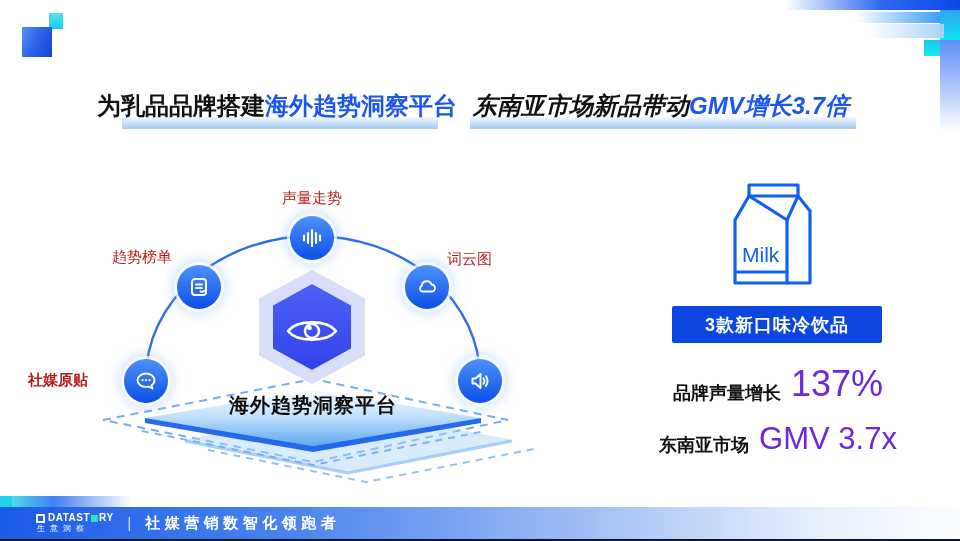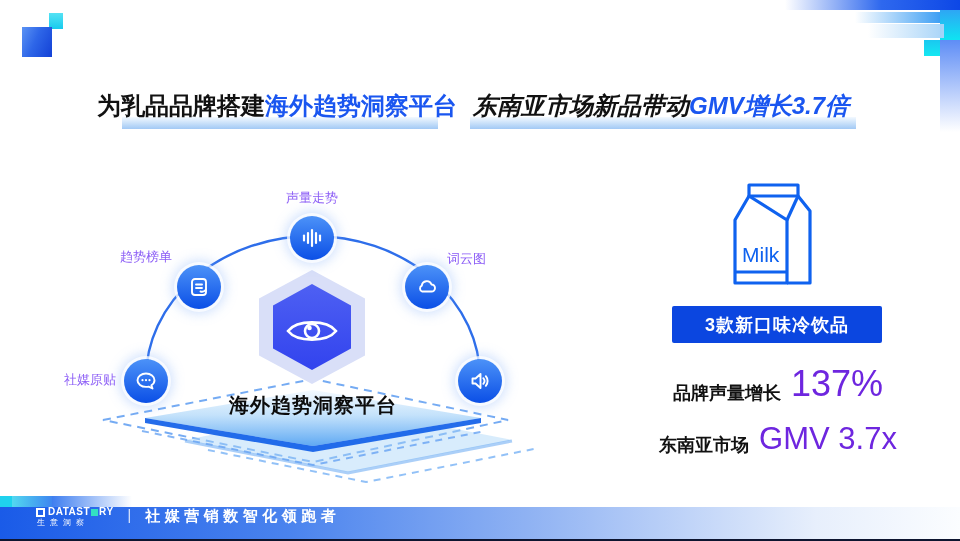--- a/index.html
+++ b/index.html
@@ -45,25 +45,25 @@
     position:absolute;width:44px;height:44px;border-radius:50%;z-index:4;
     background:linear-gradient(180deg,#4C92F8,#0B4FE6);
     display:flex;align-items:center;justify-content:center;
     box-shadow:0 0 0 3px rgba(255,255,255,.75),0 0 12px 5px rgba(120,170,250,.35);
   }
   .node-top{left:290px;top:216px;}
   .node-ul{left:177px;top:265px;}
   .node-ur{left:405px;top:265px;}
   .node-ll{left:124px;top:359px;}
   .node-lr{left:458px;top:359px;}
-  .node-label{position:absolute;font-size:13px;font-weight:500;color:#8b5cf6;z-index:4;white-space:nowrap;}
+  .node-label{position:absolute;font-size:15px;font-weight:500;color:#b91c1c;z-index:4;white-space:nowrap;}
   .lbl-top{left:242px;top:189px;width:140px;text-align:center;}
   .lbl-ul{left:32px;top:248px;width:140px;text-align:right;}
   .lbl-ur{left:447px;top:250px;width:140px;text-align:left;}
-  .lbl-ll{left:0px;top:371px;width:116px;text-align:right;}
+  .lbl-ll{left:0px;top:371px;width:116px;text-align:center;font-weight:bold;}
   .lbl-lr{left:510px;top:371px;width:140px;text-align:left;}
   .platform-label{position:absolute;left:223px;top:392px;width:180px;text-align:center;font-size:20px;font-weight:700;color:#0c0c0c;letter-spacing:1px;z-index:3;white-space:nowrap;}
   
   .milk-wrap{position:absolute;left:727px;top:180px;z-index:2;}
   .badge{
     position:absolute;left:672px;top:306px;width:210px;height:37px;z-index:2;
     background:var(--badge-blue);color:#fff;font-size:18px;font-weight:700;
     display:flex;align-items:center;justify-content:center;border-radius:2px;letter-spacing:1px;
   }
   .stat-row{position:absolute;display:flex;align-items:flex-end;justify-content:center;gap:10px;white-space:nowrap;z-index:2;}
@@ -73,21 +73,21 @@
   .stat-value{color:var(--stat-purple);font-weight:500;}
   .stat-value1{font-size:36px;}
   .stat-value2{font-size:31px;}
   
   .foot-stripA{position:absolute;left:0;top:496px;width:12px;height:11px;background:#1FD2EE;}
   .foot-stripB{position:absolute;left:12px;top:496px;width:40px;height:11px;background:linear-gradient(90deg,#52D8F0,#3E86F0);}
   .foot-stripC{position:absolute;left:52px;top:496px;width:80px;height:11px;background:linear-gradient(90deg,#3E7EF0,rgba(255,255,255,0));}
   .footer{
     position:absolute;left:0;top:507px;width:960px;height:32px;
     background:linear-gradient(90deg,#1A5BE8 0%,#4A83EE 30%,#8FB2F3 55%,#E7EFFC 85%,#FBFDFF 100%);
-    display:flex;align-items:flex-start;padding-left:36px;gap:14px;z-index:2;
+    display:flex;align-items:center;padding-left:36px;gap:14px;z-index:2;
   }
   .footer-bottom-line{position:absolute;left:0;top:539px;width:960px;height:2px;background:#0D1530;z-index:2;}
   .logo-block{display:flex;flex-direction:column;line-height:1;}
   .logo-row{display:flex;align-items:center;gap:3px;}
   .logo-mark{width:9px;height:9px;border:2px solid #fff;display:inline-block;}
   .logo-text{color:#fff;font-size:10px;font-weight:800;letter-spacing:.5px;display:flex;align-items:center;}
   .logo-o{width:7px;height:7px;background:#33DFC2;display:inline-block;margin:0 1px;}
   .logo-sub{color:#fff;font-size:8px;letter-spacing:5px;margin-top:2px;padding-left:1px;}
   .footer-divider{color:#fff;font-size:14px;font-weight:300;opacity:.85;}
   .footer-tagline{color:#fff;font-size:15px;font-weight:600;letter-spacing:4.5px;white-space:nowrap;}

